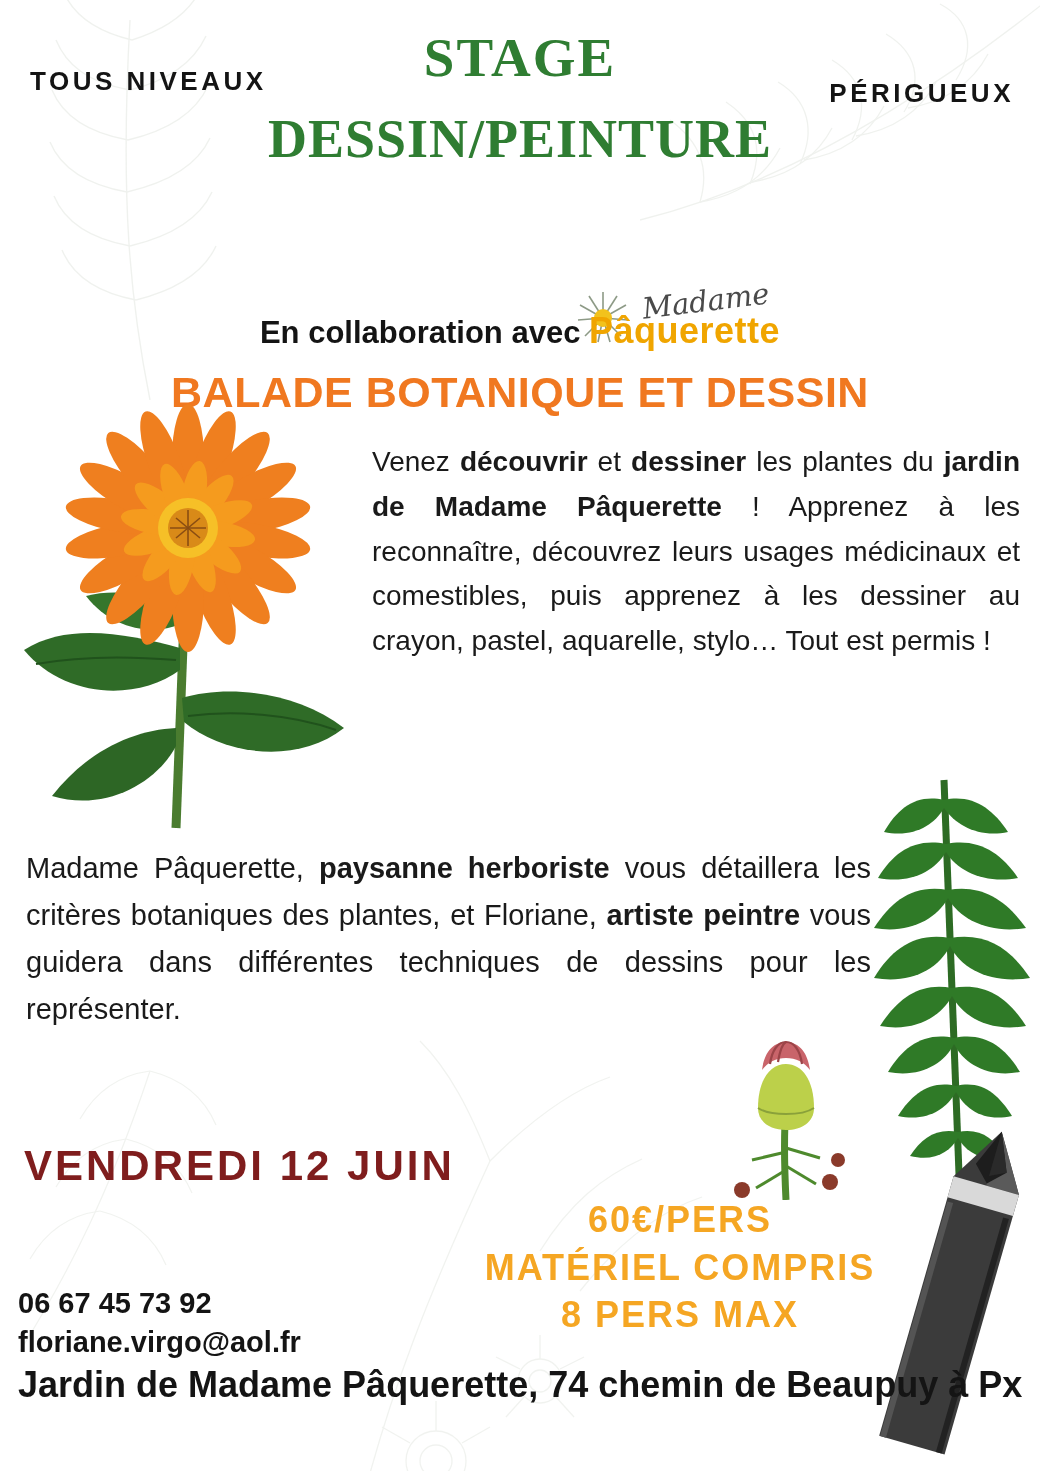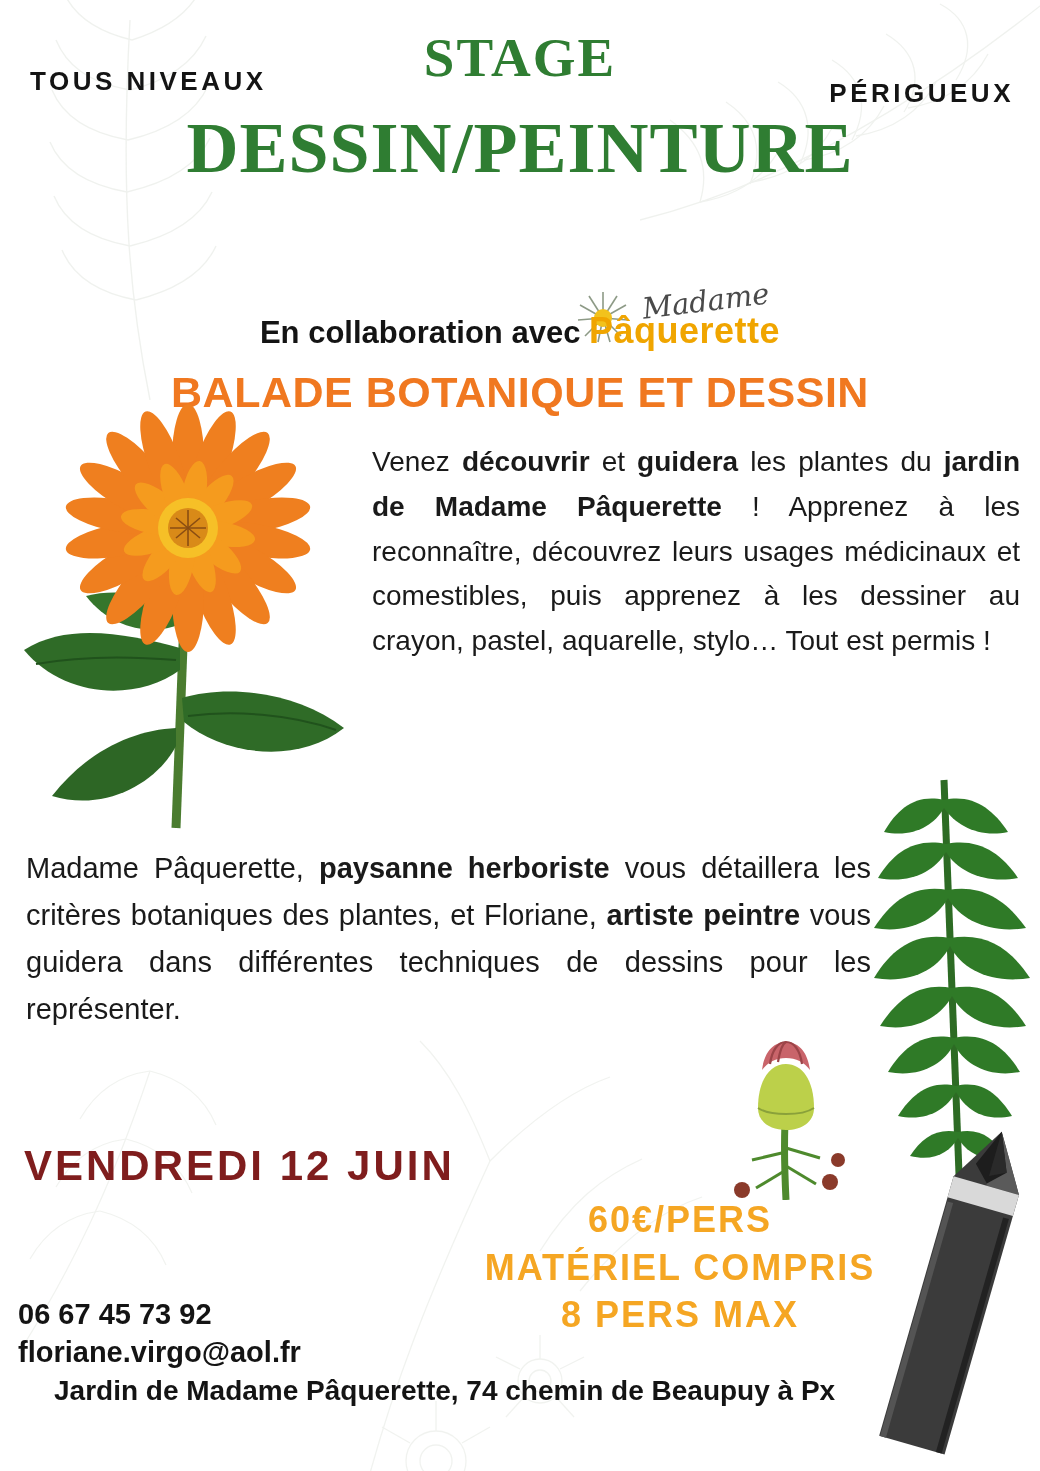--- a/index.html
+++ b/index.html
@@ -71,21 +71,21 @@
     color: #2f7d32;
     line-height: 1;
   }
   .title-main {
     position: absolute;
     left: 0; right: 0;
     top: 112px;
     text-align: center;
     font-family: "Liberation Serif", serif;
     font-weight: bold;
-    font-size: 72px;
+    font-size: 54px;
     letter-spacing: 1px;
     color: #2f7d32;
     line-height: 1;
   }
 
   
   .collab-wrap {
     position: relative;
     margin-top: 78px;
     height: 78px;
@@ -235,21 +235,21 @@
   
   .contact {
     position: absolute;
     left: 18px;
     bottom: 62px;
     font-size: 29px;
     font-weight: bold;
     line-height: 1.33;
     color: #141414;
   }
-  .contact .addr { font-size: 28px; margin-left: 36px; }
+  .contact .addr { font-size: 36px; }
 </style>
 </head>
 <body>
 
 <div class="poster">
 
   <svg class="bg-botanical bg-1" viewBox="0 0 360 420">
     <g stroke="#8a9a80" fill="none" stroke-width="1.4">
       <path d="M180 420 C160 320 150 220 160 40"></path>
       <g>
@@ -408,21 +408,21 @@
       <g stroke="#8a4d12" stroke-width="1.6">
         <path d="M168 120 L192 140"></path>
           <path d="M192 120 L168 140"></path>
         <path d="M180 112 L180 148"></path>
           <path d="M162 130 L198 130"></path>
       </g>
     </g>
   </svg>
 
   <div class="block-1">
-    <span>Venez </span><b>découvrir</b><span> et </span><b>guidera</b><span> les plantes du </span><b>jardin de Madame Pâquerette</b><span> ! Apprenez à les reconnaître, découvrez leurs usages médicinaux et comestibles, puis apprenez à les dessiner au crayon, pastel, aquarelle, stylo… Tout est permis !</span>
+    <span>Venez </span><b>découvrir</b><span> et </span><b>dessiner</b><span> les plantes du </span><b>jardin de Madame Pâquerette</b><span> ! Apprenez à les reconnaître, découvrez leurs usages médicinaux et comestibles, puis apprenez à les dessiner au crayon, pastel, aquarelle, stylo… Tout est permis !</span>
   </div>
 
   <div class="block-2">
     <span>Madame Pâquerette, </span><b>paysanne herboriste</b><span> vous détaillera les critères botaniques des plantes, et Floriane, </span><b>artiste peintre</b><span> vous guidera dans différentes techniques de dessins pour les représenter.</span>
   </div>
 
   <svg class="fern-leaf" viewBox="0 0 200 440">
     <path d="M120 440 C116 330 110 210 104 20" stroke="#2d6b24" stroke-width="7" fill="none"></path>
     <g fill="#2f7a27">
       <path d="M104 40 C76 34 58 48 44 72 C72 78 94 66 104 48 Z"></path>

